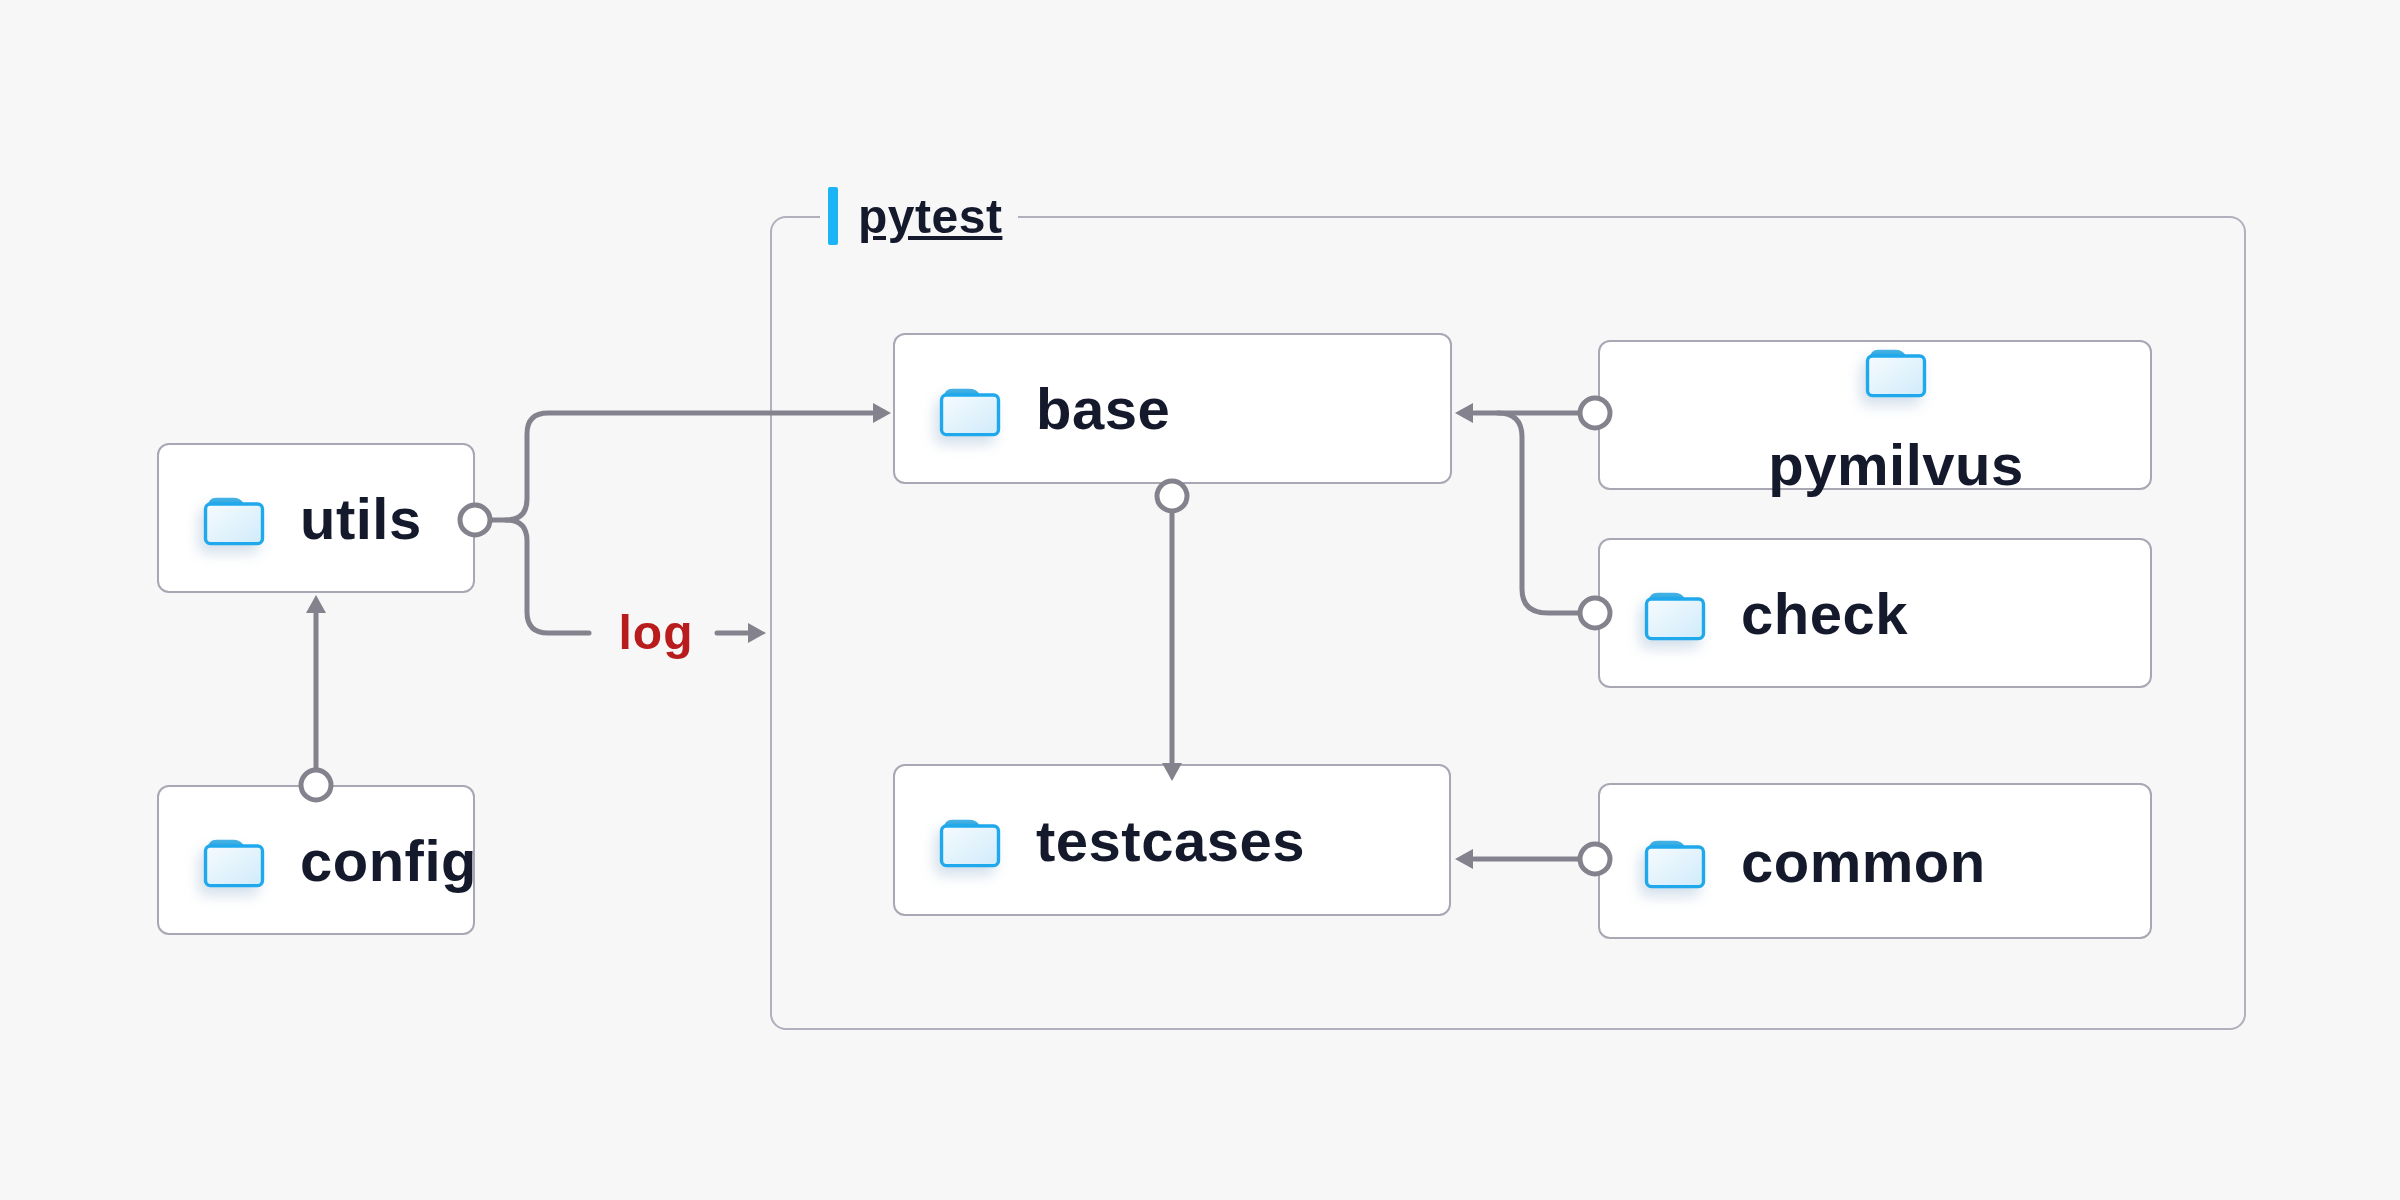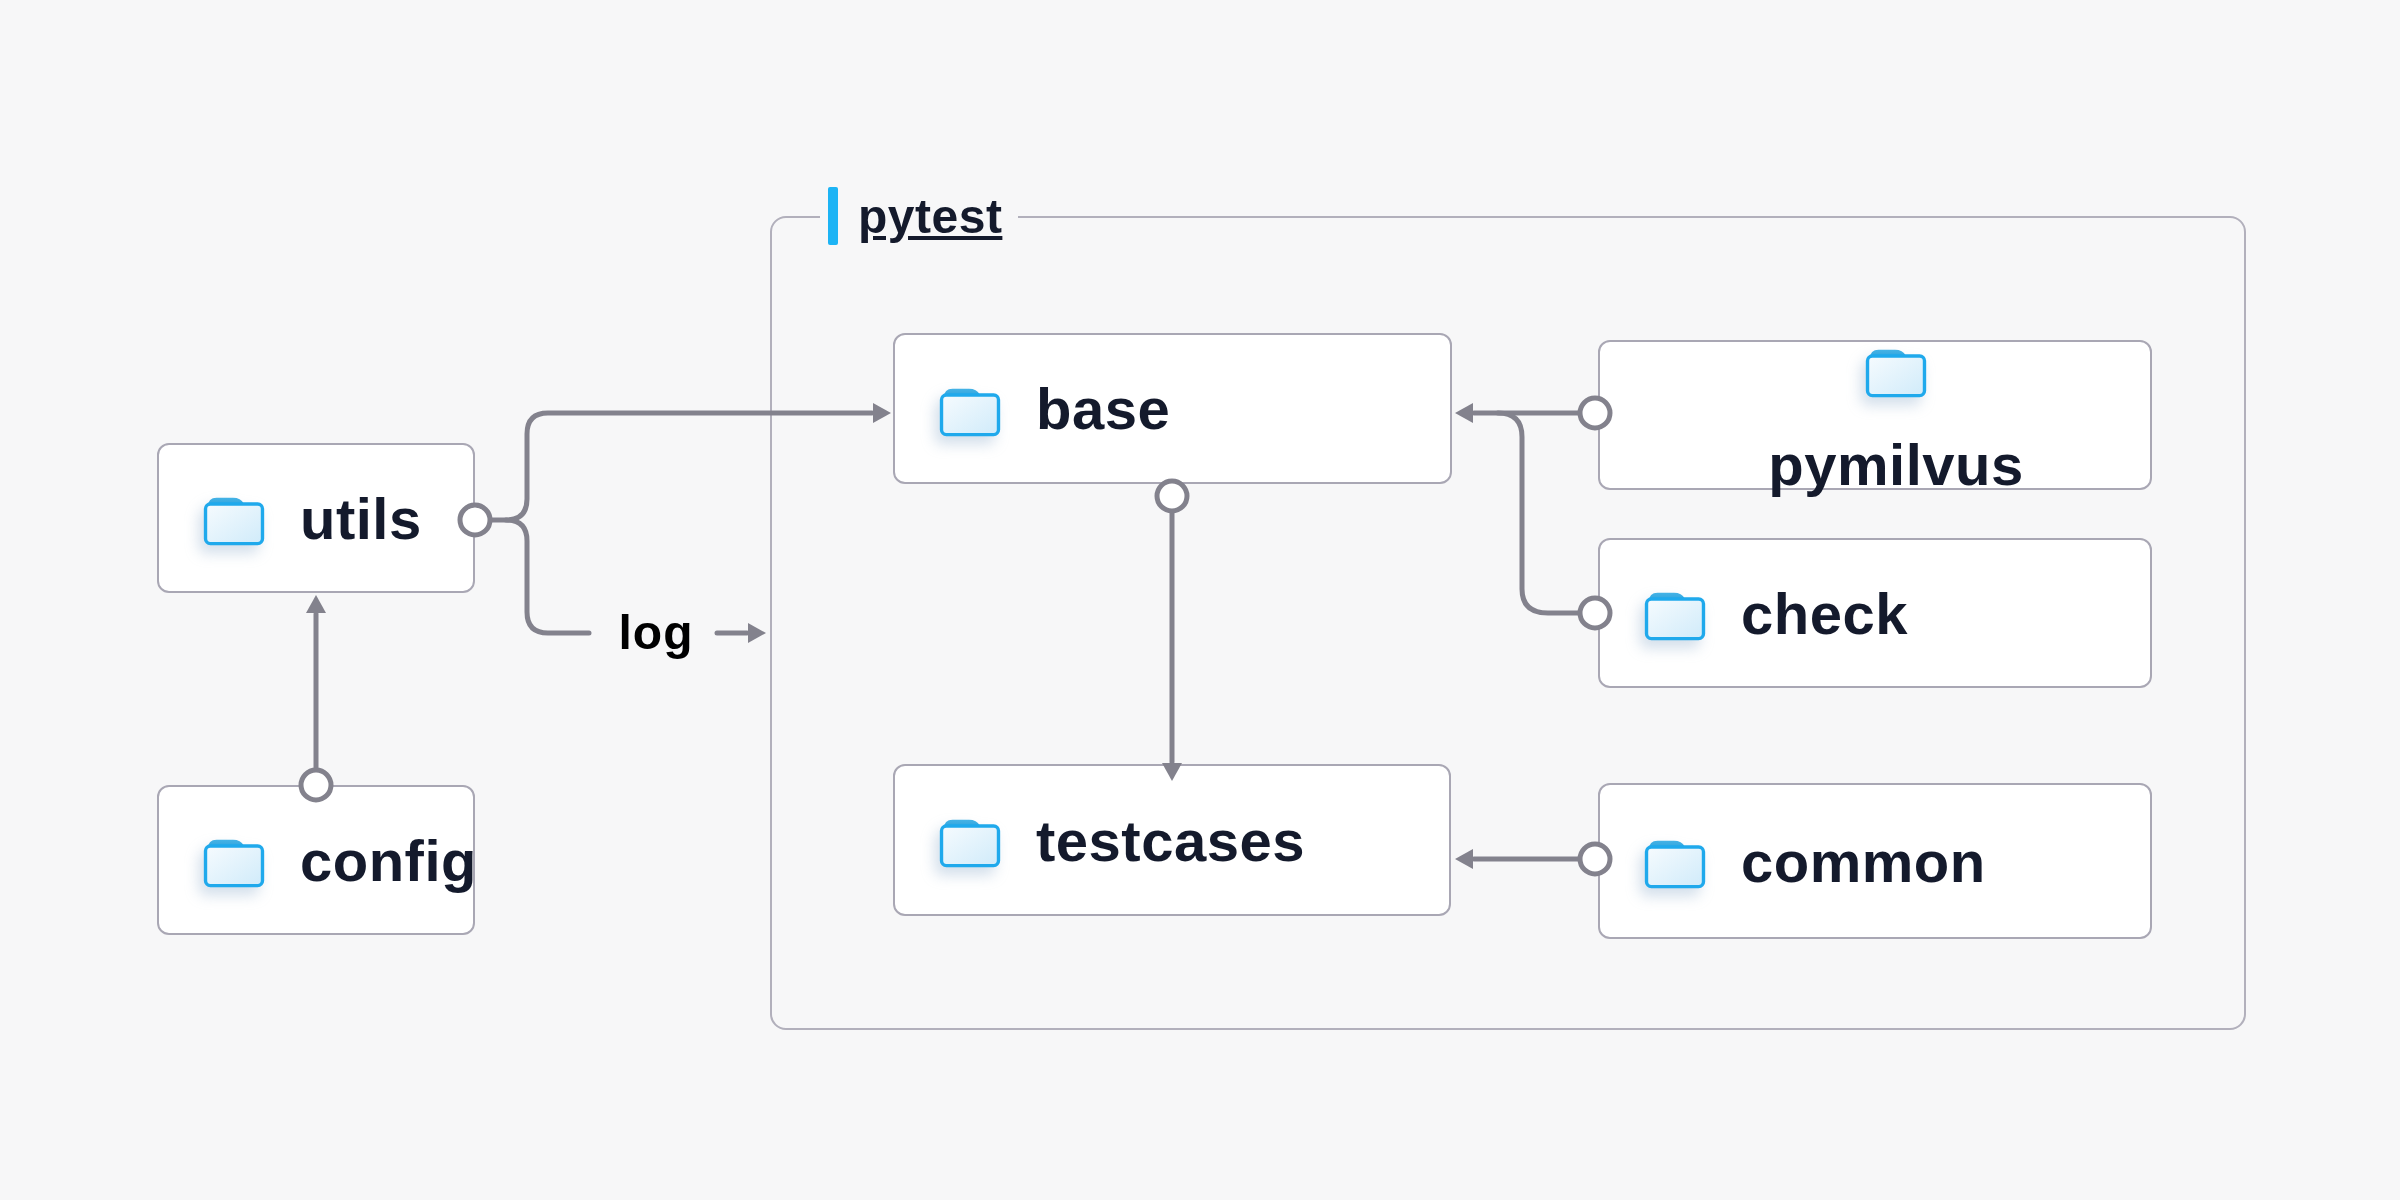--- a/index.html
+++ b/index.html
@@ -112,21 +112,21 @@
     stroke: none;
   }
   .edge-label {
     position: absolute;
     left: 601px;
     top: 605px;
     width: 110px;
     text-align: center;
     font-size: 48px;
     font-weight: 600;
-    color: #000000;
+    color: #b91c1c;
     z-index: 4;
     letter-spacing: 1px;
   }
 </style>
 </head>
 <body>
 
 <div class="canvas">
 
   <svg width="0" height="0" style="position:absolute" aria-hidden="true">

